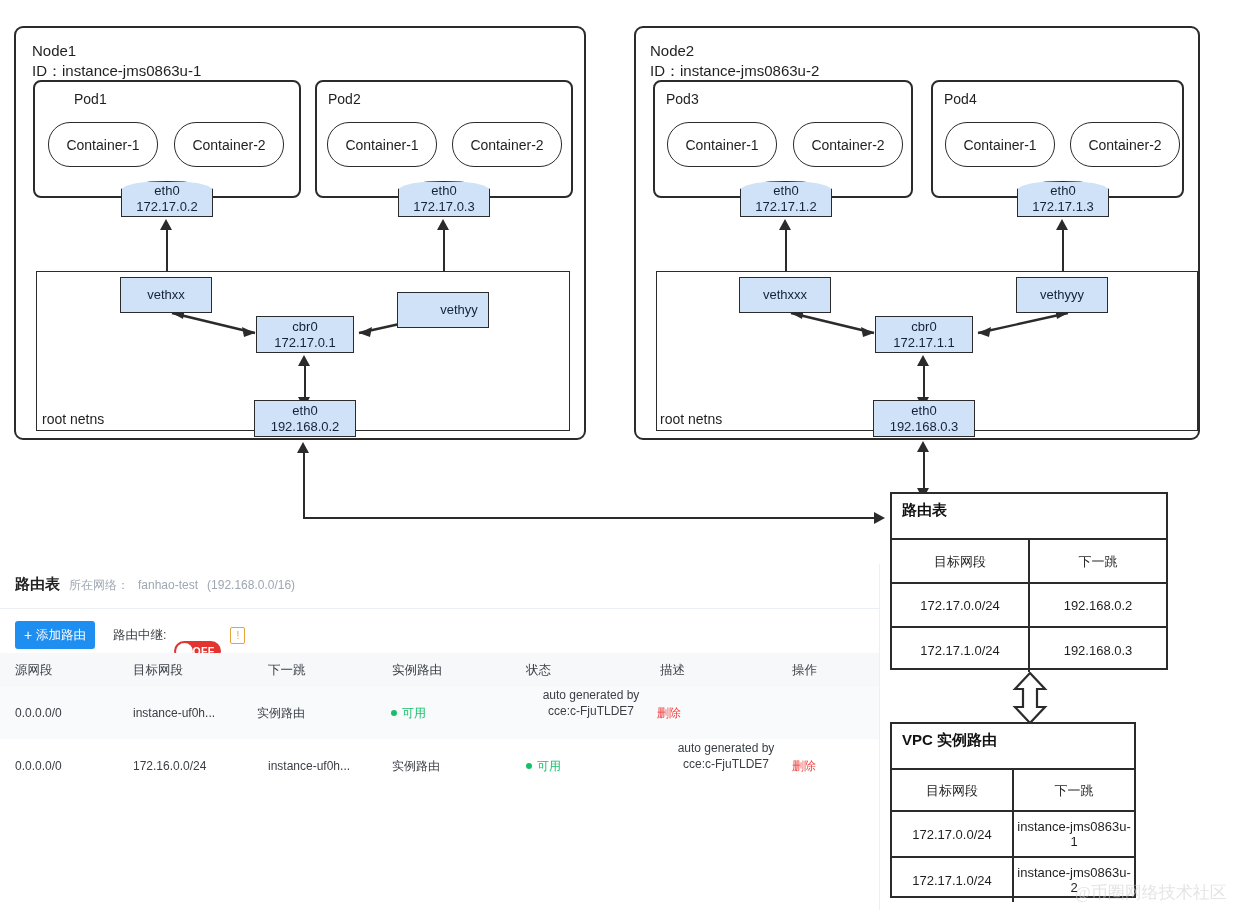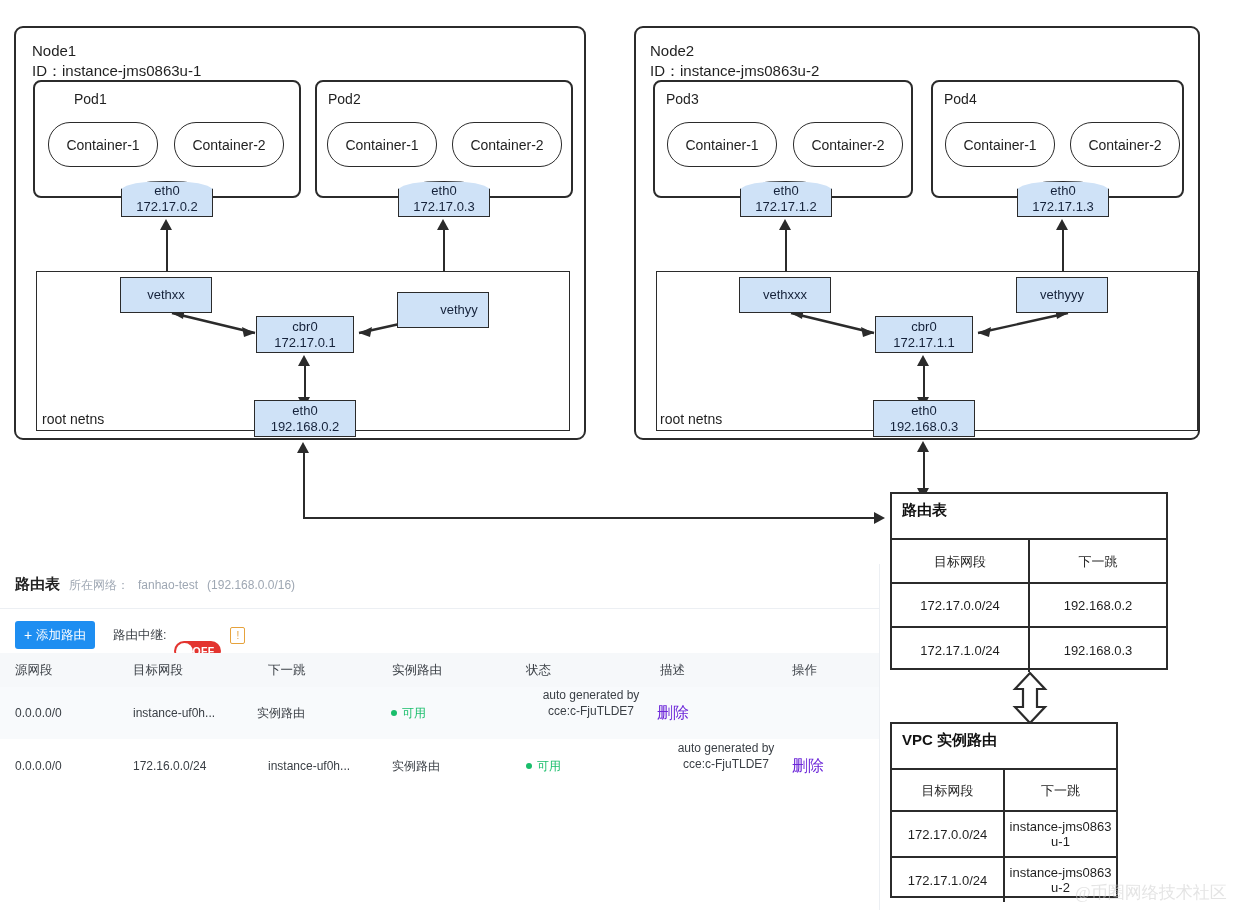--- a/index.html
+++ b/index.html
@@ -105,21 +105,21 @@
     font-size:10px;display:flex;align-items:center;justify-content:center;
     border-radius:2px;cursor:pointer;
   }
   .tbl-head-row{background:#f6f8fa;display:flex;}
   .tbl-th{font-size:12.5px;color:#3a3f45;display:flex;align-items:center;box-sizing:border-box;}
   .tbl-row{display:flex;}
   .tbl-row.striped{background:#f8fafc;}
   .tbl-td{font-size:12px;color:#3a3f45;display:flex;align-items:center;box-sizing:border-box;line-height:16px;}
   .dot-ok{width:6px;height:6px;border-radius:50%;background:#19be6b;display:inline-block;margin-right:5px;}
   .status-txt{color:#19be6b;font-size:12px;}
-  .link-del{color:#6d28d9;font-size:16px;cursor:pointer;}
+  .link-del{color:#ef4444;font-size:12px;cursor:pointer;}
   .desc2{display:flex;flex-direction:column;}
   .watermark{
     font-size:17px;color:#cfcfcf;opacity:.55;white-space:nowrap;
     font-family:"DejaVu Sans",sans-serif;
   }
 </style>
 </head>
 <body>
 
 <div class="canvas">
@@ -272,21 +272,21 @@
     <div class="rt-row" style="height:44px;">
       <div class="rt-cell first">172.17.1.0/24</div>
       <div class="rt-cell">192.168.0.3</div>
     </div>
   </div>
 
   <svg class="abs" style="left:1007px;top:672px;width:46px;height:52px;">
     <polygon points="23,1 38,17 30,17 30,35 38,35 23,51 8,35 16,35 16,17 8,17" fill="#ffffff" stroke="#2b2b2b" stroke-width="2.2" stroke-linejoin="miter"></polygon>
   </svg>
 
-  <div class="abs rt-table" style="left:890px;top:722px;width:228px;height:176px;">
+  <div class="abs rt-table" style="left:890px;top:722px;width:246px;height:176px;">
     <div class="rt-head">VPC 实例路由</div>
     <div class="rt-row" style="height:40px;">
       <div class="rt-cell first">目标网段</div>
       <div class="rt-cell">下一跳</div>
     </div>
     <div class="rt-row" style="height:44px;">
       <div class="rt-cell first">172.17.0.0/24</div>
       <div class="rt-cell" style="word-break:break-all;">instance-jms0863u-1</div>
     </div>
     <div class="rt-row" style="height:44px;">

